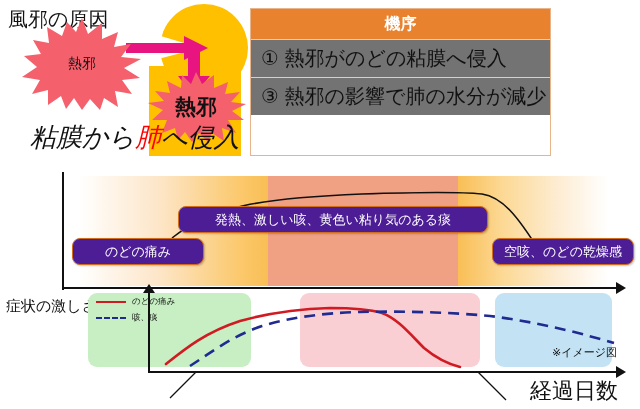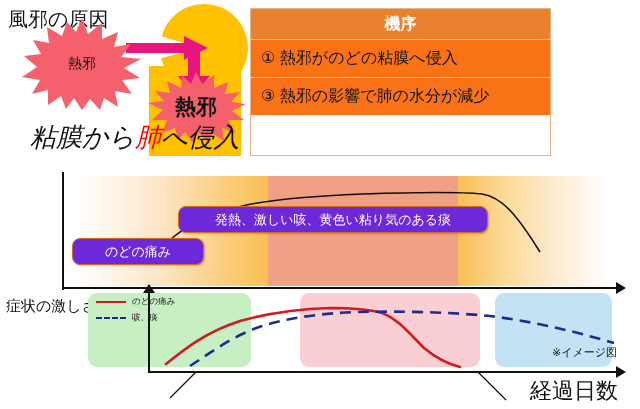--- a/index.html
+++ b/index.html
@@ -65,22 +65,22 @@
     left:250px;top:8px;width:301px;height:148px;
     border:1px solid #E8B48A;background:#ffffff;box-sizing:border-box;
   }
   #mechanism-header{
     height:30px;background:#E8822E;color:#ffffff;
     display:flex;align-items:center;justify-content:center;
     font-size:16px;font-weight:700;
   }
   .mech-row{
     height:38px;display:flex;align-items:center;
-    padding-left:10px;font-size:16px;color:#111;
-    border-top:1px solid #F0C9AA;background:#f97316;box-sizing:border-box;
+    padding-left:10px;font-size:20px;color:#111;
+    border-top:1px solid #F0C9AA;background:#737373;box-sizing:border-box;
   }
   .mech-row:first-of-type{border-top:none;}
 
   
   #timeline{left:0;top:160px;width:640px;height:132px;}
   #tl-yaxis{left:62px;top:12px;width:2px;height:118px;background:#111;}
   #tl-xaxis{left:62px;top:127px;width:556px;height:2px;background:#111;}
   #tl-xarrow{
     left:616px;top:122px;width:0;height:0;
     border-top:6px solid transparent;border-bottom:6px solid transparent;
@@ -101,21 +101,21 @@
   }
 
   
   #tl-curve{left:62px;top:10px;width:556px;height:120px;}
 
   
   #leaders{left:0;top:160px;width:640px;height:132px;}
 
   
   .tl-label{
-    position:absolute;border-radius:8px;background:#6d28d9;
+    position:absolute;border-radius:8px;background:#4c1d95;
     border:1px solid #D06E1E;color:#ffffff;font-size:13px;
     display:flex;align-items:center;justify-content:center;
     box-shadow:1px 1px 2px rgba(0,0,0,0.22);white-space:nowrap;
   }
   #label-sore{left:72px;top:78px;width:130px;height:25px;}
   #label-fever{left:178px;top:46px;width:308px;height:25px;}
   #label-dry{left:492px;top:78px;width:140px;height:25px;}
 
   
   #chart{left:0;top:288px;width:640px;height:121px;}
@@ -224,20 +224,21 @@
 
   <svg class="abs" id="leaders" viewBox="0 0 640 132">
     <line x1="112" y1="128" x2="136" y2="104" stroke="#111" stroke-width="1.2"></line>
     <line x1="170" y1="78" x2="196" y2="52" stroke="#111" stroke-width="1.2"></line>
     <line x1="478" y1="52" x2="506" y2="80" stroke="#111" stroke-width="1.2"></line>
     <line x1="512" y1="104" x2="536" y2="130" stroke="#111" stroke-width="1.2"></line>
   </svg>
 
   <div class="tl-label" id="label-sore">のどの痛み</div>
   <div class="tl-label" id="label-fever">発熱、激しい咳、黄色い粘り気のある痰</div>
+  <div class="tl-label" id="label-dry">空咳、のどの乾燥感</div>
 </div>
 
 <div class="abs" id="chart">
 
   <div class="abs" id="ylabel">症状の激しさ</div>
 
   <div class="ch-region" id="region-green"></div>
   <div class="ch-region" id="region-pink"></div>
   <div class="ch-region" id="region-blue"></div>
 

